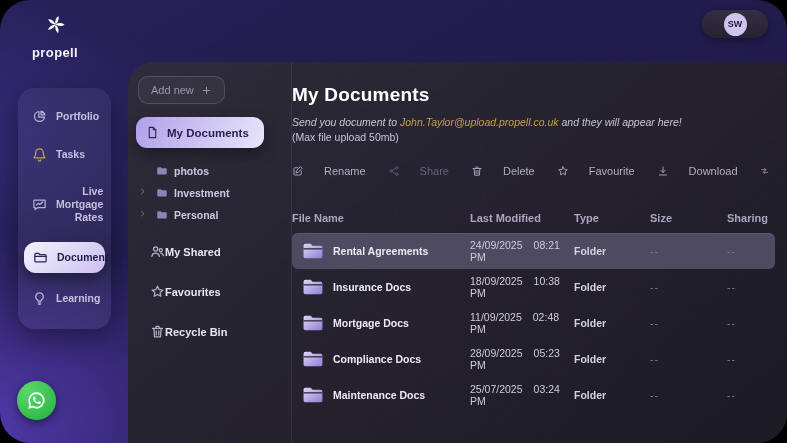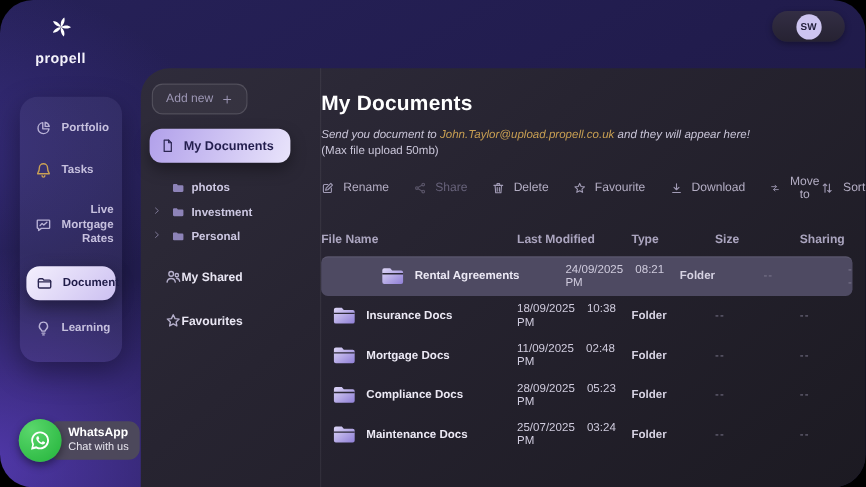--- a/index.html
+++ b/index.html
@@ -55,33 +55,33 @@
   .section-item .lbl{font-size:11px;font-weight:700;color:#e9e6f3;}
 
   
   .main{position:absolute;left:150px;right:0;top:0;bottom:0;padding:16px 12px 0 14px;box-sizing:border-box;}
   .page-title{margin:6px 0 0 0;font-size:19px;font-weight:700;color:#fff;letter-spacing:.2px;}
   .sub{margin:10px 0 0 0;font-size:10.5px;color:#c9c5d8;font-style:italic;}
   .sub .email{color:#c79e52;text-decoration:none;cursor:pointer;}
   .note{margin:3px 0 0 0;font-size:10.5px;color:#c9c5d8;}
   .toolbar{margin-top:14px;display:flex;align-items:center;}
   .tools{display:flex;align-items:center;gap:22px;}
-  .tool{display:inline-flex;align-items:center;gap:8px;background:none;border:none;cursor:pointer;color:#b3adc3;font-size:11px;padding:2px 0;}
+  .tool{display:inline-flex;align-items:center;gap:20px;background:none;border:none;cursor:pointer;color:#b3adc3;font-size:11px;padding:2px 0;}
   .tool .i{width:12px;height:12px;color:#a29cb6;}
   .tool.disabled{color:#67627a;cursor:default;}
   .tool.disabled .i{color:#5a5569;}
   .toolbar-right{margin-left:auto;display:flex;align-items:center;gap:16px;padding-right:8px;}
   .toolbar-right .i.small{width:10px;height:10px;}
 
   .grid{display:grid;grid-template-columns:178px 104px 76px 77px 1fr;align-items:center;}
   .thead{margin-top:20px;height:26px;}
   .thead span{font-size:11px;font-weight:700;color:#aba5bf;}
   .rows{margin-top:2px;}
   .row{height:36px;border-radius:6px;cursor:pointer;}
-  .row.selected{background:#4e4a62;box-shadow:0 1px 0 rgba(255,255,255,.08) inset;padding-left:44px;}
+  .row.selected{background:#4e4a62;box-shadow:0 1px 0 rgba(255,255,255,.08) inset;}
   .cell{font-size:10.5px;color:#cfcbdd;}
   .cell.name{display:flex;align-items:center;gap:9px;padding-left:10px;font-weight:700;color:#ece9f5;}
   .cell.name .foldericon{width:22px;height:18px;}
   .cell .time{margin-left:11px;}
   .cell.type{font-weight:700;color:#d6d2e2;}
   .cell.dim{color:#7f7a90;letter-spacing:1px;}
 
   
   .whatsapp{position:absolute;left:17px;bottom:23px;display:flex;align-items:center;cursor:pointer;}
   .wa-circle{width:39px;height:39px;border-radius:50%;background:radial-gradient(circle at 30% 25%,#5ad76c,#23b33a);
@@ -252,20 +252,29 @@
 
           <button class="section-item">
             <span class="i">
               <svg xmlns="http://www.w3.org/2000/svg" viewBox="0 0 24 24" fill="none" stroke="currentColor" stroke-width="2" stroke-linecap="round" stroke-linejoin="round">
                 <path d="M12 3.5l2.6 5.5 6 .7-4.5 4.1 1.2 5.9L12 16.8l-5.3 2.9 1.2-5.9L3.4 9.7l6-.7z"></path>
               </svg>
             </span>
             <span class="lbl">Favourites</span>
           </button>
 
+          <button class="section-item">
+            <span class="i">
+              <svg xmlns="http://www.w3.org/2000/svg" viewBox="0 0 24 24" fill="none" stroke="currentColor" stroke-width="2" stroke-linecap="round" stroke-linejoin="round">
+                <path d="M4 7h16M9.5 7V4.8a1 1 0 0 1 1-1h3a1 1 0 0 1 1 1V7M6.2 7l1 13.5h9.6l1-13.5"></path>
+                <path d="M10 11v6.5M14 11v6.5"></path>
+              </svg>
+            </span>
+            <span class="lbl">Recycle Bin</span>
+          </button>
         </div>
     </aside>
 
     <main class="main">
       <h1 class="page-title">My Documents</h1>
       <p class="sub"><span>Send you document to </span><a class="email">John.Taylor@upload.propell.co.uk</a><span> and they will appear here!</span></p>
       <p class="note">(Max file upload 50mb)</p>
 
       <div class="toolbar">
         <div class="tools">
@@ -475,19 +484,15 @@
   </div>
 
   <div class="whatsapp">
     <span class="wa-circle">
         <span class="i">
           <svg viewBox="0 0 24 24" fill="currentColor">
             <path d="M12 2.5A9.3 9.3 0 0 0 3.8 16.2L2.5 21.5l5.4-1.3A9.3 9.3 0 1 0 12 2.5zm0 2a7.3 7.3 0 1 1-3.6 13.7l-.5-.3-3 .7.8-2.9-.3-.5A7.3 7.3 0 0 1 12 4.5zm-2.7 3.2c-.2 0-.5 0-.7.3-.7.8-1 2.2.1 3.9 1.3 2 3 3.3 5 3.9 1.7.5 2.7-.1 3.2-1 .2-.5.2-1 .1-1.1l-1.9-.9c-.3-.1-.5-.1-.7.2l-.6.8c-.2.2-.4.2-.6.1-1-.4-2.2-1.2-2.9-2.5-.1-.2 0-.4.1-.5l.6-.7c.2-.2.1-.5 0-.7l-.8-1.8c-.1-.3-.3-.4-.5-.4z"></path>
           </svg>
         </span>
       </span>
-    <span class="wa-label">
-      <span class="wa-title">WhatsApp</span>
-      <span class="wa-sub">Chat with us</span>
-    </span>
   </div>
 
 </div>
 
 </body></html>

